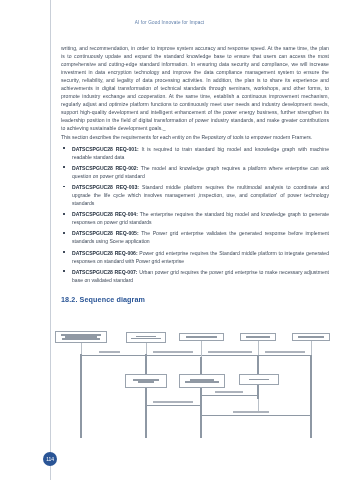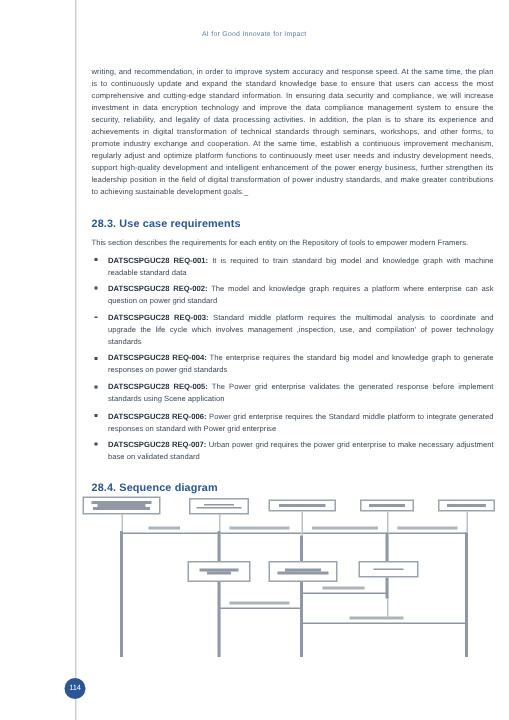--- a/index.html
+++ b/index.html
@@ -178,21 +178,20 @@
 <div class="page">
 
   <div class="margin-rule"></div>
 
   <div class="running-header">AI for Good Innovate for Impact</div>
 
   <div class="content">
 
     <p class="body-par">writing, and recommendation, in order to improve system accuracy and response speed. At the same time, the plan is to continuously update and expand the standard knowledge base to ensure that users can access the most comprehensive and cutting-edge standard information. In ensuring data security and compliance, we will increase investment in data encryption technology and improve the data compliance management system to ensure the security, reliability, and legality of data processing activities. In addition, the plan is to share its experience and achievements in digital transformation of technical standards through seminars, workshops, and other forms, to promote industry exchange and cooperation. At the same time, establish a continuous improvement mechanism, regularly adjust and optimize platform functions to continuously meet user needs and industry development needs, support high-quality development and intelligent enhancement of the power energy business, further strengthen its leadership position in the field of digital transformation of power industry standards, and make greater contributions to achieving sustainable development goals._</p>
 
-    <div class="heading">28.3. Use case requirements</div>
 
     <p class="intro">This section describes the requirements for each entity on the Repository of tools to empower modern Framers.</p>
 
     <ul class="req-list">
       <li>
         <span class="bullet"></span><span class="req-id">DATSCSPGUC28 REQ-001:</span><span> It is required to train standard big model and knowledge graph with machine readable standard data</span>
       </li>
       <li>
         <span class="bullet"></span><span class="req-id">DATSCSPGUC28 REQ-002:</span><span> The model and knowledge graph requires a platform where enterprise can ask question on power grid standard</span>
       </li>
@@ -206,21 +205,21 @@
         <span class="bullet"></span><span class="req-id">DATSCSPGUC28 REQ-005:</span><span> The Power grid enterprise validates the generated response before implement standards using Scene application</span>
       </li>
       <li>
         <span class="bullet"></span><span class="req-id">DATSCSPGUC28 REQ-006:</span><span> Power grid enterprise  requires the Standard middle platform to integrate generated responses on standard with Power grid enterprise</span>
       </li>
       <li>
         <span class="bullet"></span><span class="req-id">DATSCSPGUC28 REQ-007:</span><span> Urban power grid  requires the power grid enterprise to make necessary adjustment base on validated standard</span>
       </li>
     </ul>
 
-    <div class="heading">28.4. Sequence diagram</div>
+    <div class="heading">18.2. Sequence diagram</div>
 
   </div>
 
   <div class="diagram">
 
     <div class="actor-box" style="left:2px; top:1px; width:52px; height:12px;">
       <span class="glyphs">
         <span class="gl" style="width:92%"></span>
         <span class="gl" style="width:72%"></span>
         <span class="gl" style="width:86%"></span>

